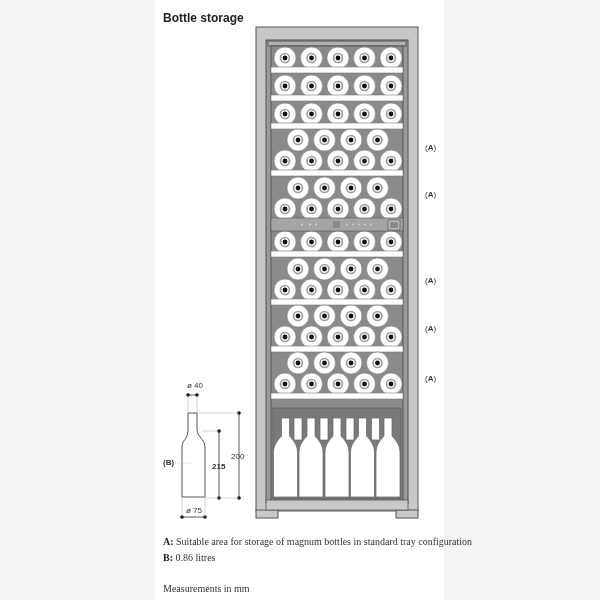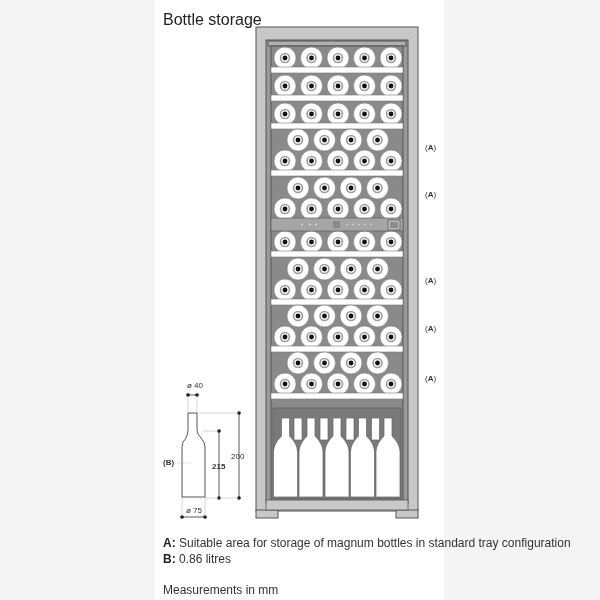--- a/index.html
+++ b/index.html
@@ -1,22 +1,22 @@
 <!DOCTYPE html>
 <html><head>
 <meta charset="utf-8">
 <style>
   html,body{margin:0;padding:0;}
   body{width:600px;height:600px;background:#f4f4f4;position:relative;overflow:hidden;font-family:"Liberation Sans",sans-serif;}
   .panel{position:absolute;left:155px;top:0;width:289px;height:600px;background:#ffffff;}
-  .title{position:absolute;left:163px;top:11px;font-size:16px;font-weight:normal;color:#222;}
+  .title{position:absolute;left:163px;top:11px;font-size:12px;font-weight:bold;color:#222;}
   svg.diagram{position:absolute;left:0;top:0;}
   .a-label{position:absolute;left:425px;font-size:8px;color:#333;font-weight:normal;}
   .a-label b{font-weight:bold;}
-  .legend{position:absolute;left:163px;font-size:12px;color:#333;}
+  .legend{position:absolute;left:163px;font-size:10px;color:#333;font-family:Liberation Serif, serif;}
   .legend b{font-weight:bold;color:#222;}
   .dim{position:absolute;font-size:8px;color:#333;}
 </style>
 </head>
 <body>
 
 <div class="panel"></div>
 <div class="title">Bottle storage</div>
 
 <svg class="diagram" id="diagram" width="600" height="600" viewBox="0 0 600 600">

